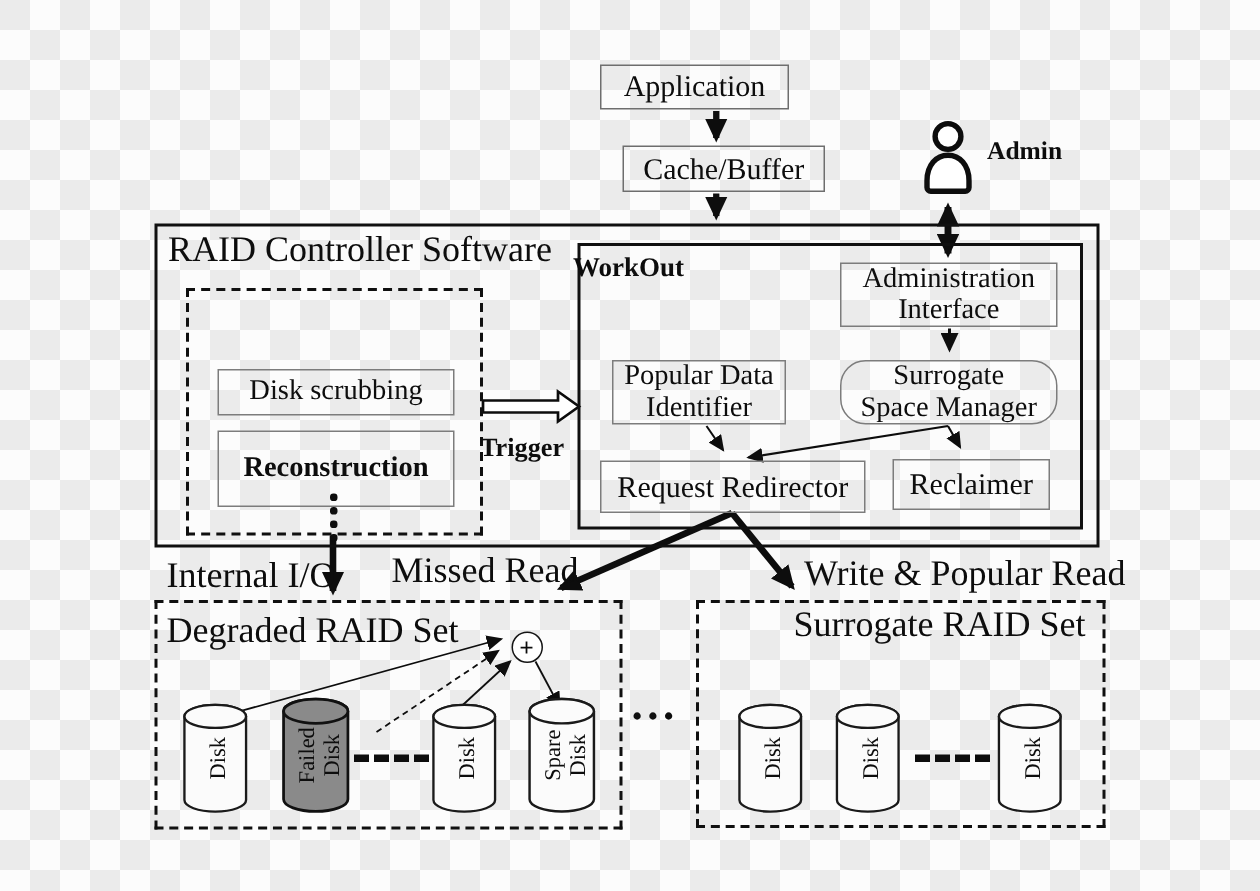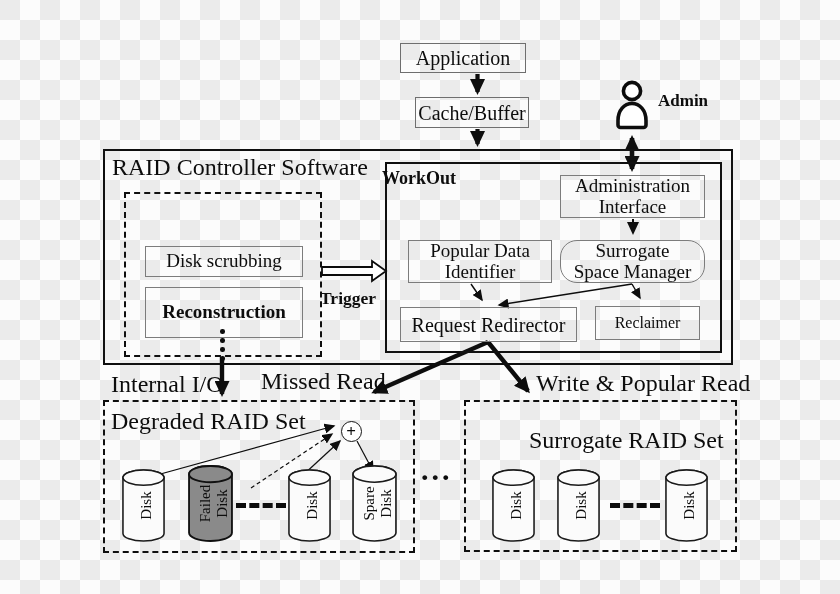--- a/index.html
+++ b/index.html
@@ -74,21 +74,21 @@
     <line x1="488" y1="342" x2="374" y2="392" stroke="#0d0d0d" stroke-width="4.4" marker-end="url(#mBig)"></line>
     <line x1="488" y1="342" x2="528" y2="391" stroke="#0d0d0d" stroke-width="4.4" marker-end="url(#mBig)"></line>
 
     <line x1="146" y1="478" x2="334" y2="426" stroke="#0d0d0d" stroke-width="1.2" marker-end="url(#mSmall)"></line>
     <line x1="251" y1="488" x2="332" y2="434" stroke="#0d0d0d" stroke-width="1.2" stroke-dasharray="4,3" marker-end="url(#mSmall)"></line>
     <line x1="302" y1="476" x2="340" y2="441" stroke="#0d0d0d" stroke-width="1.2" marker-end="url(#mSmall)"></line>
     <line x1="357" y1="441" x2="373" y2="471" stroke="#0d0d0d" stroke-width="1.2" marker-end="url(#mSmall)"></line>
   </svg>
 
   <div class="box plain" style="left:400px; top:43px; width:126px; height:30px;">Application</div>
-  <div class="box plain" style="left:415px; top:97px; width:114px; height:31px;text-align:center;">Cache/Buffer</div>
+  <div class="box plain" style="left:415px; top:97px; width:135px; height:31px;text-align:center;">Cache/Buffer</div>
 
   <svg class="abs" style="left:612px; top:76px; z-index:2;" width="40" height="56" viewBox="0 0 40 56">
     <circle cx="20" cy="15" r="8.6" fill="#ffffff" stroke="#0d0d0d" stroke-width="3.6"></circle>
     <path d="M6,49 v-4.5 c0,-10.5 6.3,-17 14,-17 c7.7,0 14,6.5 14,17 V49 a2.5,2.5 0 0 1 -2.5,2.5 h-23 A2.5,2.5 0 0 1 6,49 z" fill="#ffffff" stroke="#0d0d0d" stroke-width="3.6" stroke-linejoin="round"></path>
   </svg>
   <div class="lbl bold" style="left:658px; top:92px; font-size:17px;">Admin</div>
 
   <div class="box solid2" style="left:103px; top:149px; width:630px; height:216px;"></div>
   <div class="lbl" style="left:112px; top:155px;">RAID Controller Software</div>
 
@@ -100,26 +100,26 @@
       <i></i>
       <i></i>
       <i></i>
   </div>
   <div class="lbl bold" style="left:320px; top:289px; font-size:17.5px;">Trigger</div>
 
   <div class="box solid3" style="left:385px; top:162px; width:337px; height:191px;"></div>
   <div class="lbl bold" style="left:382px; top:169px; font-size:18px;">WorkOut</div>
   <div class="box thin prewrap" style="left:560px; top:175px; width:145px; height:43px;">Administration
 Interface</div>
-  <div class="box thin prewrap" style="left:408px; top:240px; width:144px; height:43px;">Popular Data
+  <div class="box thin prewrap" style="left:408px; top:240px; width:116px; height:43px;">Popular Data
 Identifier</div>
   <div class="box thin prewrap" style="left:560px; top:240px; width:145px; height:43px;border-radius:17px;">Surrogate
 Space Manager</div>
   <div class="box thin" style="left:400px; top:307px; width:177px; height:35px; font-size:20px;">Request Redirector</div>
-  <div class="box thin" style="left:595px; top:306px; width:105px; height:34px; font-size:16px;">Reclaimer</div>
+  <div class="box thin" style="left:595px; top:306px; width:105px; height:34px; font-size:20px;">Reclaimer</div>
 
   <div class="lbl" style="left:111px; top:372px;">Internal I/O</div>
   <div class="lbl" style="left:261px; top:369px;">Missed Read</div>
   <div class="lbl" style="left:536px; top:371px;">Write &amp; Popular Read</div>
 
   <div class="box dashedbox" style="left:103px; top:400px; width:312px; height:153px;"></div>
   <div class="lbl" style="left:111px; top:409px;">Degraded RAID Set</div>
   <div class="xor" style="left:340.5px; top:420.5px;">+</div>
 
   <div class="disk" style="left:121px; top:468px; width:45px; height:75px;">
@@ -154,21 +154,21 @@
       <path d="M2,10 A21,8 0 0 1 44,10 V68 A21,8 0 0 1 2,68 z" fill="#fbfbfb" stroke="#1a1a1a" stroke-width="1.6"></path>
       <ellipse cx="23" cy="10" rx="21" ry="8" fill="#fbfbfb" stroke="#1a1a1a" stroke-width="1.6"></ellipse>
     </svg>
     <span class="dlabel">Spare
 Disk</span>
   </div>
 
   <div class="ellipsis" style="left:421px; top:455px;">...</div>
 
   <div class="box dashedbox" style="left:464px; top:400px; width:273px; height:152px;"></div>
-  <div class="lbl" style="left:529px; top:428px;">Surrogate RAID Set</div>
+  <div class="lbl" style="left:529px; top:405px;">Surrogate RAID Set</div>
 
   <div class="disk" style="left:491px; top:468px; width:45px; height:75px;">
     <svg width="45" height="75" viewBox="0 0 46 78" preserveAspectRatio="none">
       <path d="M2,10 A21,8 0 0 1 44,10 V68 A21,8 0 0 1 2,68 z" fill="#fbfbfb" stroke="#1a1a1a" stroke-width="1.6"></path>
       <ellipse cx="23" cy="10" rx="21" ry="8" fill="#fbfbfb" stroke="#1a1a1a" stroke-width="1.6"></ellipse>
     </svg>
     <span class="dlabel">Disk</span>
   </div>
 
   <div class="disk" style="left:556px; top:468px; width:45px; height:75px;">

